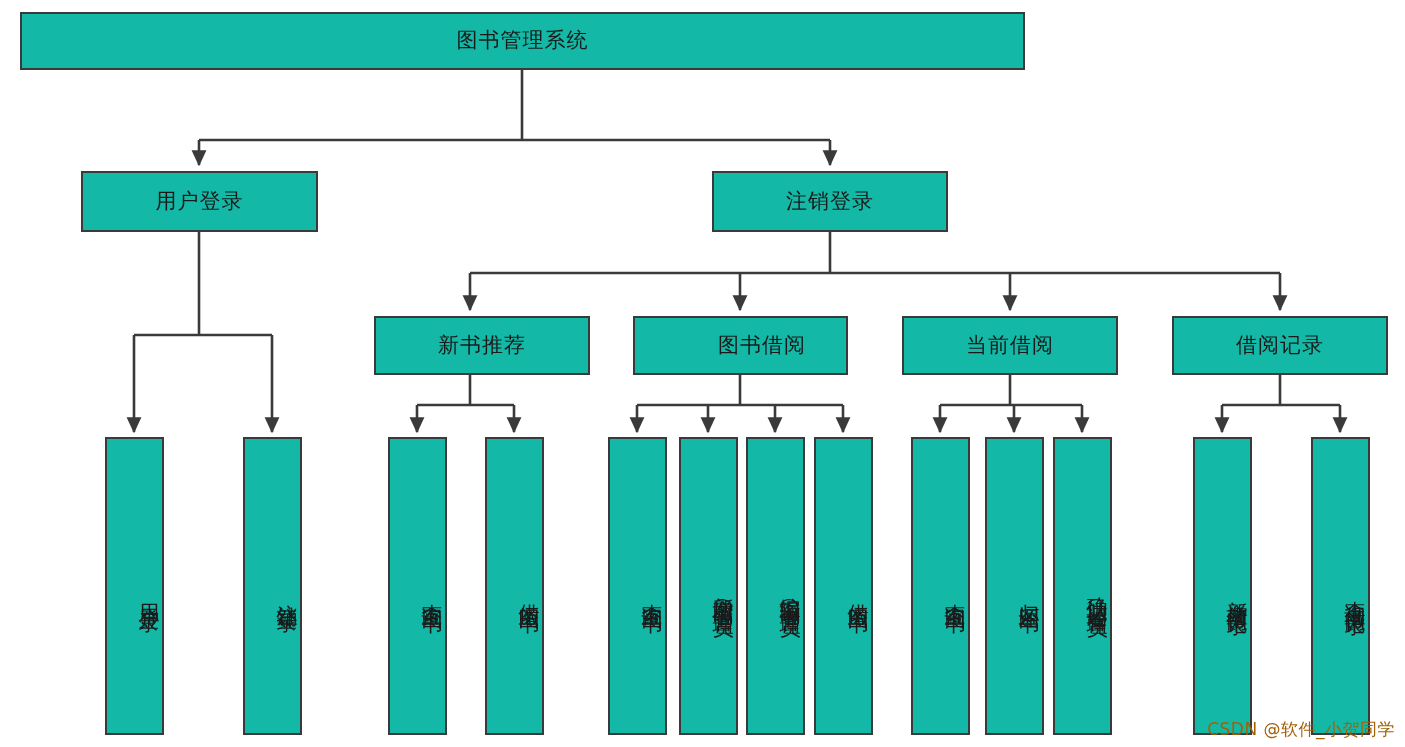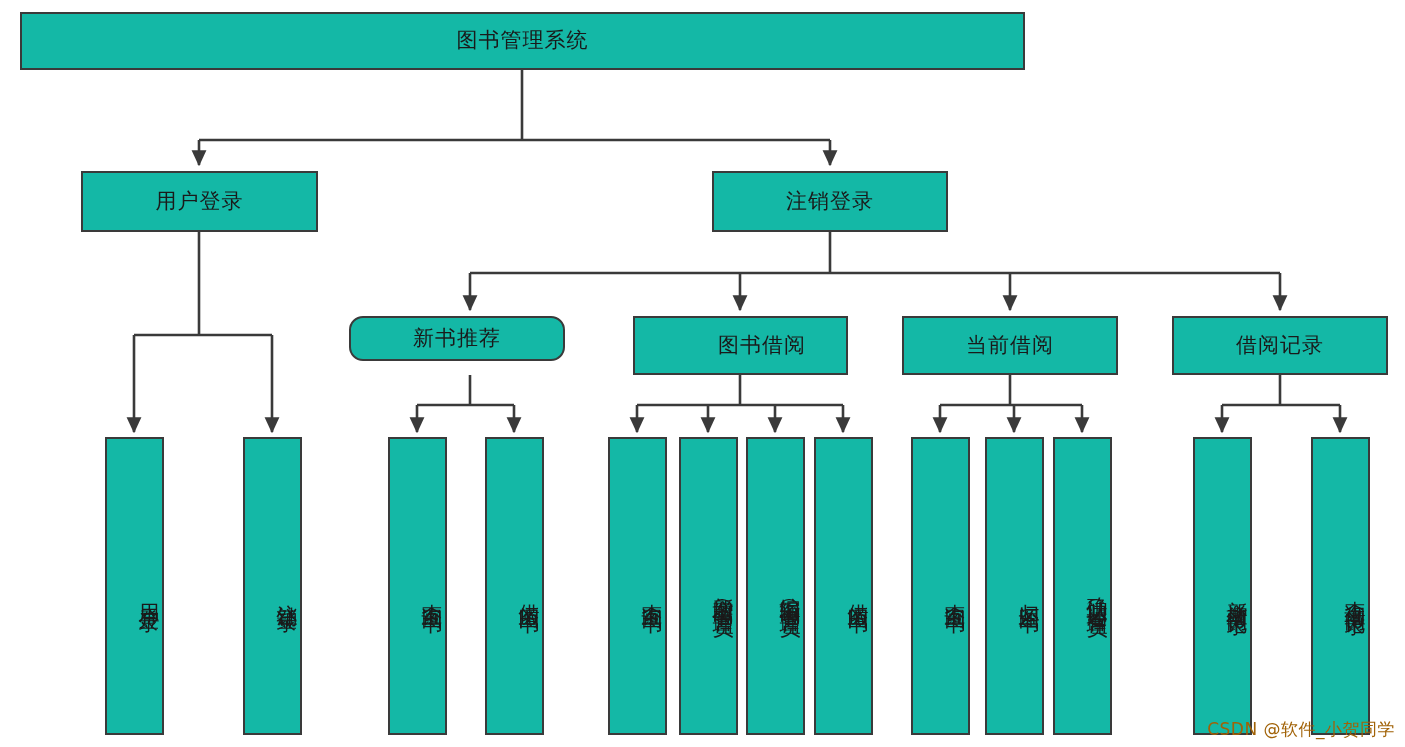--- a/index.html
+++ b/index.html
@@ -126,21 +126,21 @@
     <span>图书管理系统</span>
   </div>
 
   <div class="node horiz" style="left:81px;top:171px;width:237px;height:61px;">
     <span>用户登录</span>
   </div>
   <div class="node horiz" style="left:712px;top:171px;width:236px;height:61px;">
     <span>注销登录</span>
   </div>
 
-  <div class="node horiz" style="left:349px;top:316px;width:216px;height:45px;border-radius:14px;">
+  <div class="node horiz" style="left:374px;top:316px;width:216px;height:59px;">
     <span>新书推荐</span>
   </div>
   <div class="node horiz" style="left:633px;top:316px;width:215px;height:59px;padding-left:43px;">
     <span>图书借阅</span>
   </div>
   <div class="node horiz" style="left:1172px;top:316px;width:216px;height:59px;">
     <span>借阅记录</span>
   </div>
   <div class="node horiz" style="left:902px;top:316px;width:216px;height:59px;">
     <span>当前借阅</span>

